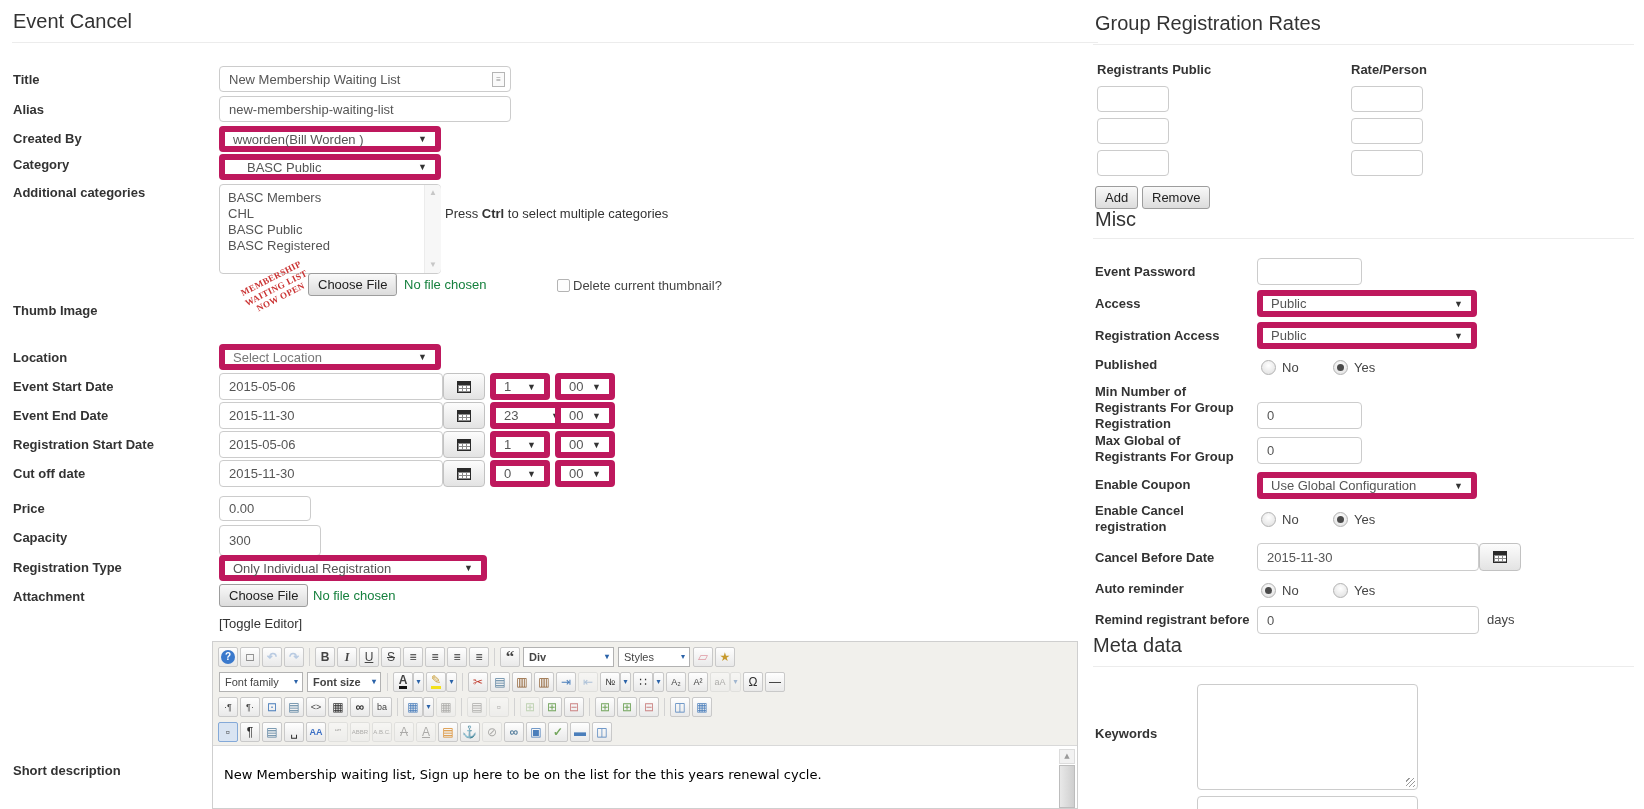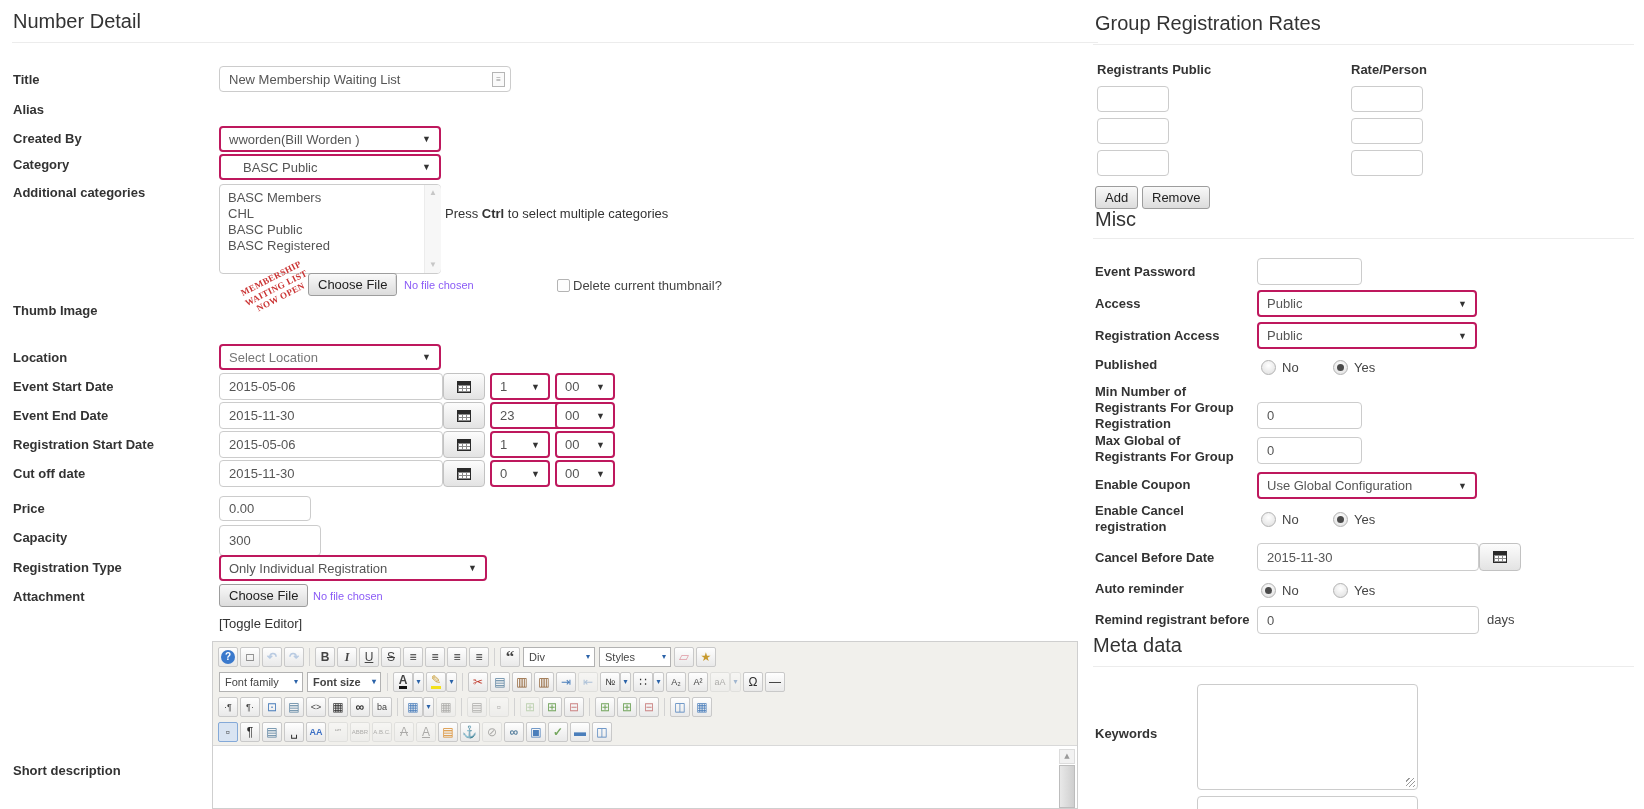--- a/index.html
+++ b/index.html
@@ -7,21 +7,21 @@
           font-family:"Liberation Sans",sans-serif;color:#333;}
   .col{position:absolute;top:0;}
   .col-left{left:13px;width:1090px;height:809px;}
   .col-right{left:1093px;width:551px;height:809px;}
   h2.sec{position:absolute;margin:0;font-size:20px;font-weight:400;color:#333;white-space:nowrap;}
   .hr{position:absolute;height:1px;background:#ececec;}
   .lbl{position:absolute;font-size:13px;font-weight:bold;color:#333;line-height:16px;}
   .txt{position:absolute;font-size:13px;color:#444;line-height:16px;}
   .inp{position:absolute;box-sizing:border-box;border:1px solid #ccc;border-radius:4px;background:#fff;
        font-size:13px;color:#555;display:flex;align-items:center;padding:0 9px;}
-  .sel{position:absolute;box-sizing:border-box;border:2px solid #be185d;border-radius:4px;background:#fff;
+  .sel{position:absolute;box-sizing:border-box;border:6px solid #be185d;border-radius:4px;background:#fff;
        font-size:13px;color:#555;display:flex;align-items:center;justify-content:space-between;padding:0 8px;}
   .sel .arrow{font-size:9px;color:#333;margin-left:6px;}
   .sel .val.ind{padding-left:14px;}
   .sel .val.ph{color:#777;}
   .pbtn{position:absolute;box-sizing:border-box;border:1px solid #9d9d9d;border-radius:3px;
         background:linear-gradient(#f9f9f9,#dcdcdc);font-size:13px;color:#222;
         display:flex;align-items:center;justify-content:center;padding:0 9px;cursor:default;}
   .calbtn{position:absolute;box-sizing:border-box;border:1px solid #c2c2c2;border-radius:4px;
         background:linear-gradient(#fcfcfc,#e3e3e3);display:flex;align-items:center;justify-content:center;}
   .cal{width:14px;height:12px;box-sizing:border-box;border:1px solid #2a2a2a;border-top:4px solid #2a2a2a;background:
@@ -32,21 +32,21 @@
   .listbox .opt{font-size:13px;color:#555;line-height:16px;white-space:nowrap;}
   .lb-rail{position:absolute;top:1px;right:1px;bottom:1px;width:16px;background:#f7f7f7;border-left:1px solid #ececec;border-radius:0 4px 4px 0;}
   .lb-rail .a{position:absolute;left:0;width:16px;height:14px;text-align:center;font-size:8px;color:#c7c7c7;line-height:14px;}
   .lb-rail .a.up{top:1px;} .lb-rail .a.dn{bottom:1px;}
   .hint{position:absolute;font-size:13px;color:#333;}
   .hint b{font-weight:bold;}
   .checkbox{position:absolute;width:13px;height:13px;box-sizing:border-box;border:1px solid #b4b4b4;border-radius:2px;background:#fdfdfd;}
   .stamp{position:absolute;transform:rotate(-27deg);color:#cb3434;font-weight:bold;font-size:9px;line-height:10.5px;
          text-align:center;letter-spacing:.4px;font-family:"Liberation Serif",serif;}
   .stamp span{display:block;white-space:nowrap;}
-  .filetxt{position:absolute;font-size:11px;color:#8b5cf6;border-left:1px solid #ddd;padding-left:8px;line-height:18px;}
+  .filetxt{position:absolute;font-size:13px;color:#15803d;border-left:1px solid #ddd;padding-left:8px;line-height:18px;}
   .toggle{position:absolute;font-size:13px;color:#333;}
   .radio{position:absolute;width:15px;height:15px;border-radius:50%;box-sizing:border-box;border:1px solid #b3b3b3;
          background:radial-gradient(circle at 50% 35%,#fff,#ddd);}
   .radio.on::after{content:"";position:absolute;left:3px;top:3px;width:7px;height:7px;border-radius:50%;background:#4a4a4a;}
   .rlab{position:absolute;font-size:13px;color:#444;}
   .ta{position:absolute;box-sizing:border-box;border:1px solid #ccc;border-radius:4px;background:#fff;}
   .grip{position:absolute;right:2px;bottom:2px;width:9px;height:9px;
         background:repeating-linear-gradient(135deg,transparent 0 2px,#9a9a9a 2px 3px);}
   
   .editor{position:absolute;box-sizing:border-box;border:1px solid #cfcfcf;background:#fff;}
@@ -96,30 +96,33 @@
            border:1px solid #bdbdbd;box-sizing:border-box;}
   .tfi{position:absolute;right:5px;top:5px;width:13px;height:15px;box-sizing:border-box;border:1px solid #b5b5b5;
        background:#fafafa;color:#8b8b8b;font-size:8px;text-align:center;line-height:14px;}
 </style>
 </head>
 <body>
 
 <div class="canvas">
 
   <section class="col col-left">
-    <h2 class="sec" style="left:0;top:10px">Number Detail</h2>
+    <h2 class="sec" style="left:0;top:10px">Event Cancel</h2>
     <div class="hr" style="left:-1px;top:42px;width:1086px"></div>
 
     <div class="lbl" style="left:0;top:72px">Title</div>
     <div class="inp" style="left:206px;top:66px;width:292px;height:26px">
       <span>New Membership Waiting List</span>
       <span class="tfi">≡</span>
     </div>
 
     <div class="lbl" style="left:0;top:102px">Alias</div>
+    <div class="inp" style="left:206px;top:96px;width:292px;height:26px">
+      <span>new-membership-waiting-list</span>
+    </div>
 
     <div class="lbl" style="left:0;top:131px">Created By</div>
     <div class="sel" style="left:206px;top:126px;width:222px;height:26px">
       <span class="val">wworden(Bill Worden )</span>
       <span class="arrow">▼</span>
     </div>
 
     <div class="lbl" style="left:0;top:157px">Category</div>
     <div class="sel" style="left:206px;top:154px;width:222px;height:26px">
       <span class="val ind">BASC Public</span>
@@ -279,21 +282,21 @@
             <span class="tb dark bold">
               <span class="g">≡</span>
             </span>
             <span class="tb dark bold">
               <span class="g">≡</span>
             </span>
             <span class="tb-sep"></span>
             <span class="tb quote">
               <span class="g">“</span>
             </span>
-            <span class="tb-sel" style="width: 72px;">
+            <span class="tb-sel" style="width: 91px; font-weight: bold;">
               <span class="lab">Div</span>
               <span class="ar">▾</span>
             </span>
             <span class="tb-sel" style="width: 72px;">
               <span class="lab">Styles</span>
               <span class="ar">▾</span>
             </span>
             <span class="tb pink">
               <span class="g">▱</span>
             </span>
@@ -494,20 +497,21 @@
             </span>
             <span class="tb blue">
               <span class="g">▬</span>
             </span>
             <span class="tb blue">
               <span class="g">◫</span>
             </span>
           </div>
       </div>
       <div class="edit-area" style="height:62px">
+        <div class="content">New Membership waiting list, Sign up here to be on the list for the this years renewal cycle.</div>
         <div class="esb">
           <div class="up">▲</div>
           <div class="thumb"></div>
         </div>
       </div>
     </div>
 
     <div class="lbl" style="left:0;top:763px">Short description</div>
   </section>
 

